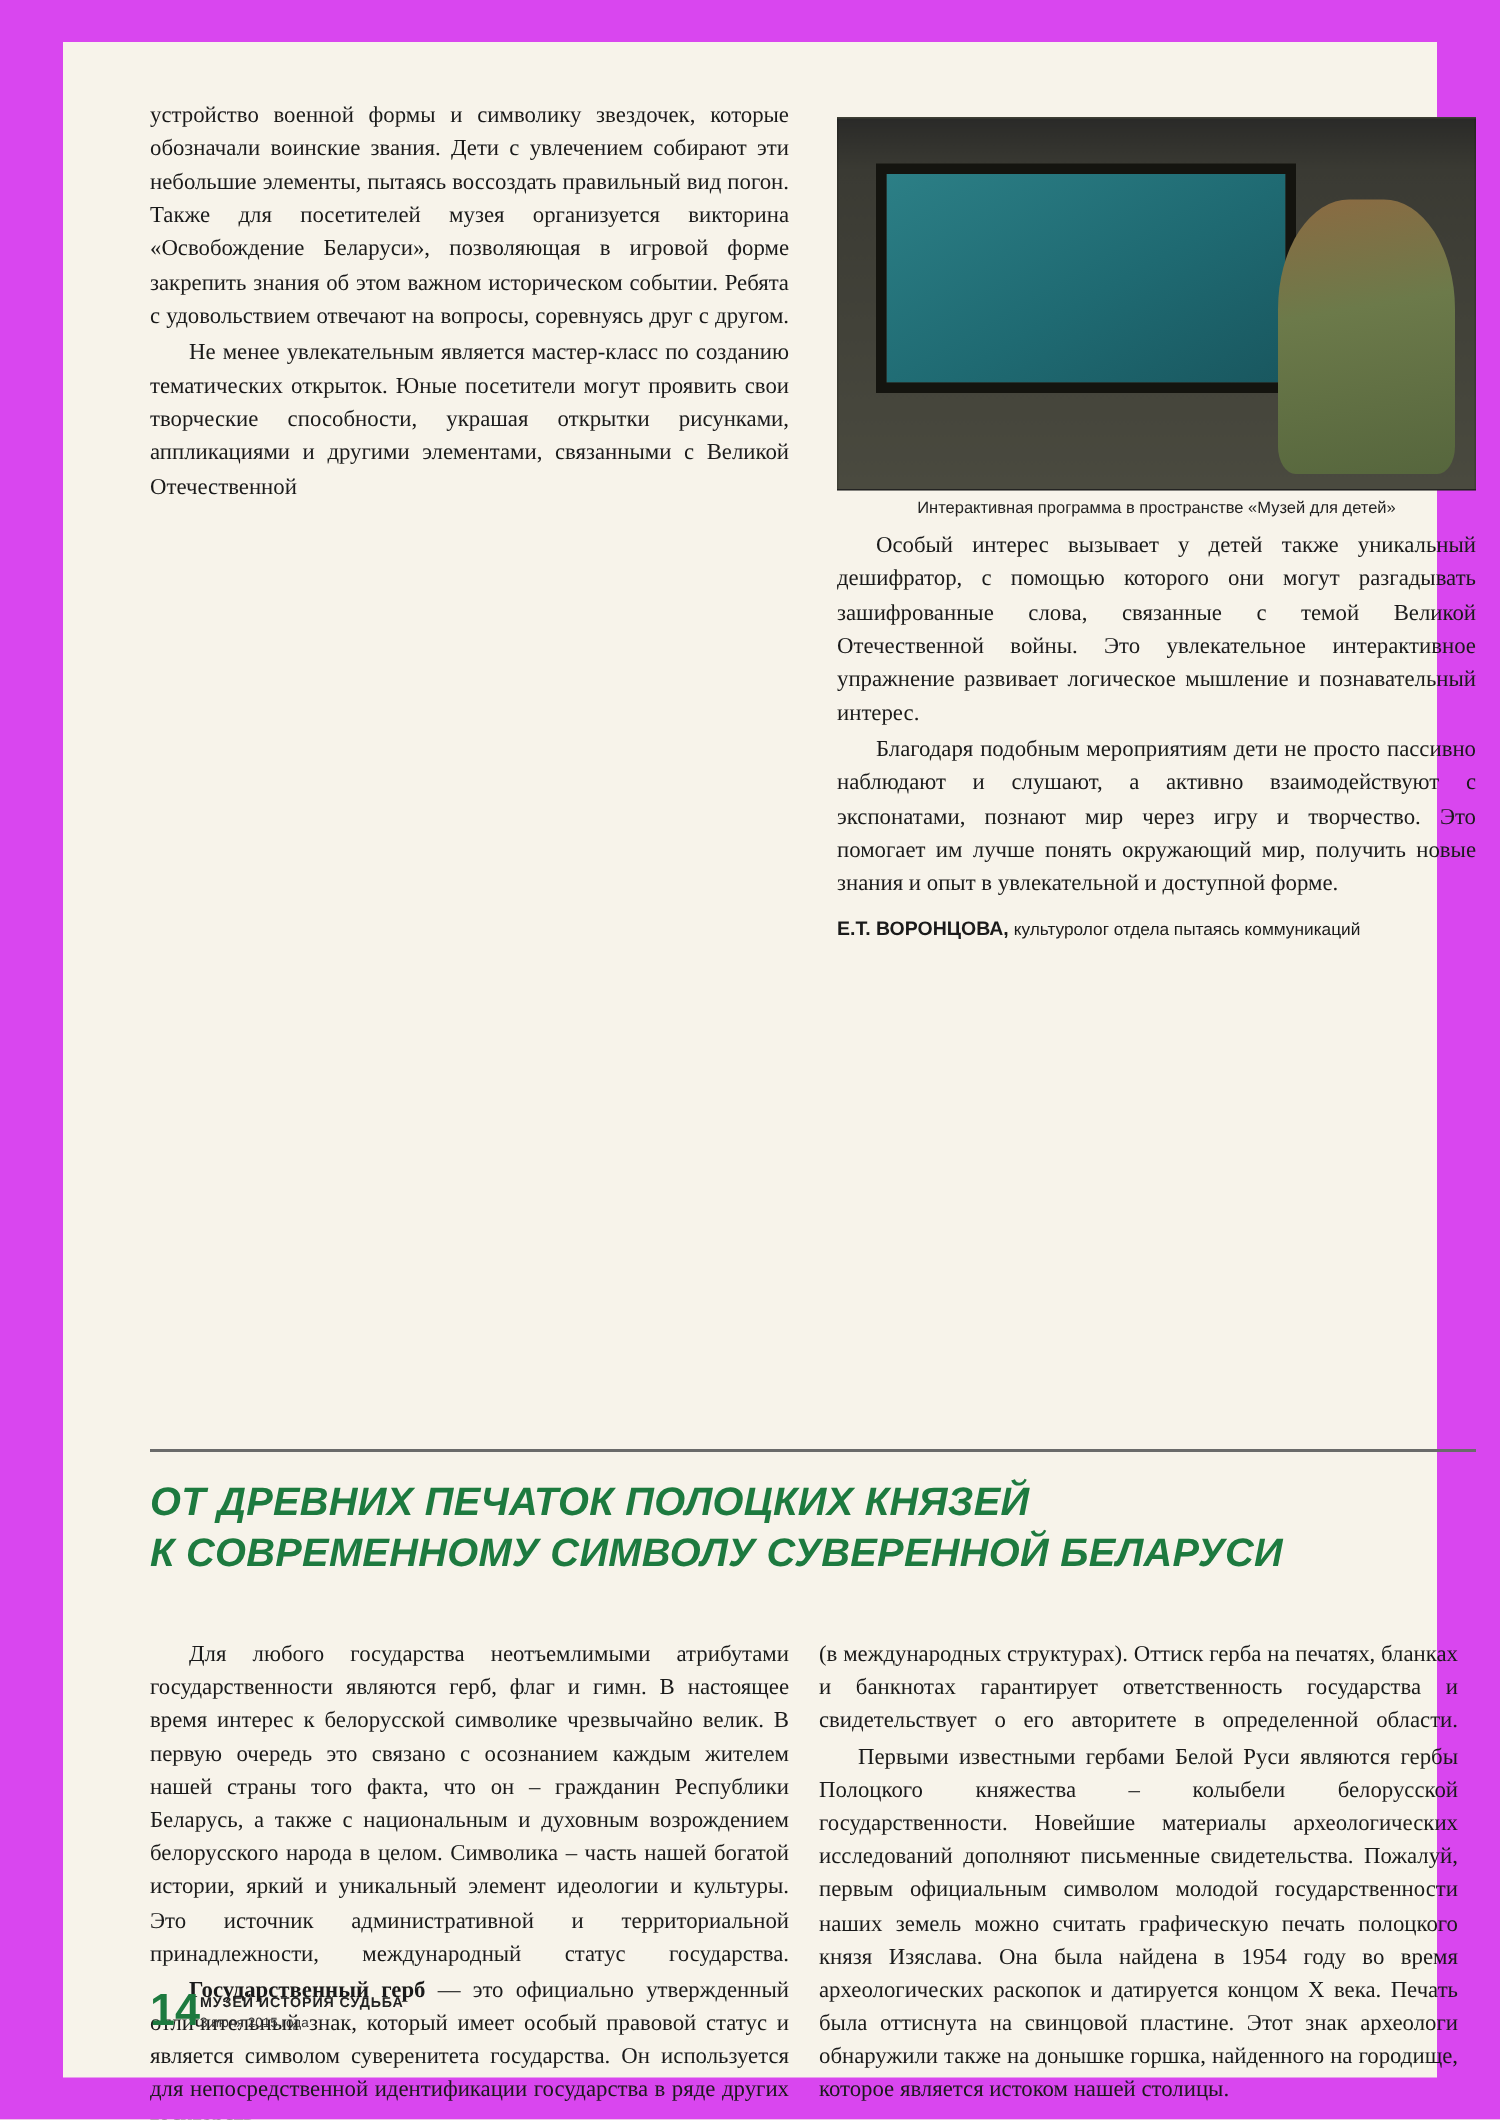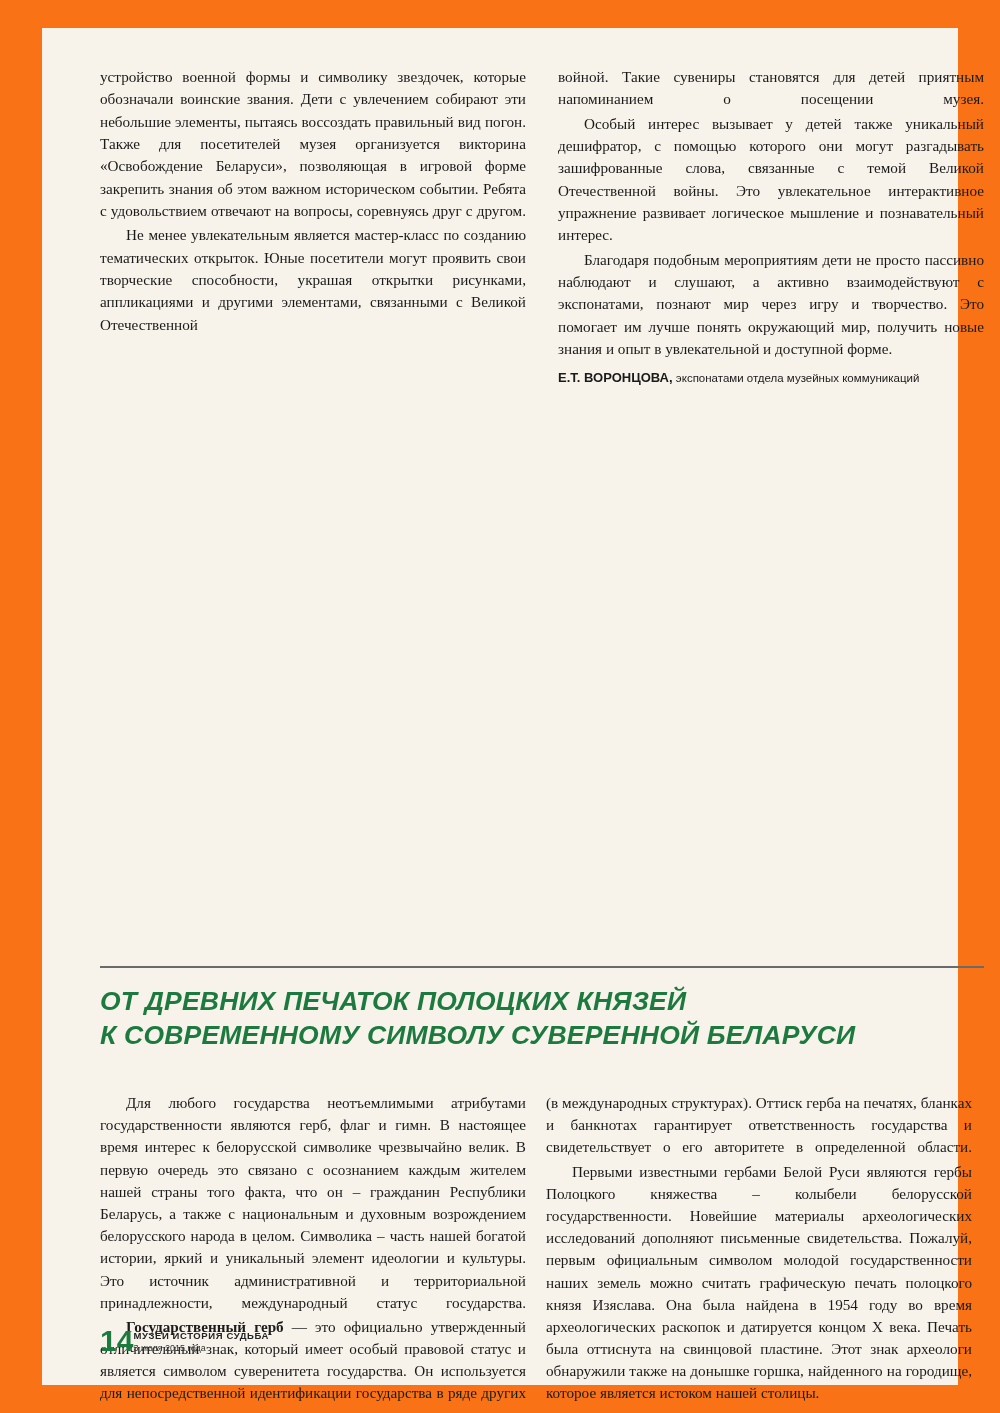--- a/index.html
+++ b/index.html
@@ -13,21 +13,21 @@
     font-family: "Liberation Serif", serif;
     color: #1a1a1a;
     position: relative;
     overflow: hidden;
   }
   .page {
     position: absolute;
     left: 0; top: 0;
     width: 1000px;
     height: 1413px;
-    background: #f97316;
+    background: #d946ef;
   }
   .page-inner {
     position: absolute;
     left: 42px;
     top: 28px;
     width: 916px;
     height: 1357px;
     background: #f7f3ea;
   }
   .columns {
@@ -278,30 +278,33 @@
 
       <div class="col">
         <p class="body">устройство военной формы и символику звездочек, которые обозначали воинские звания. Дети с увлечением собирают эти небольшие элементы, пытаясь воссоздать правильный вид погон. Также для посетителей музея организуется викторина «Освобождение Беларуси», позволяющая в игровой форме закрепить знания об этом важном историческом событии. Ребята с удовольствием отвечают на вопросы, соревнуясь друг с другом.</p>
 
 
 
         <p class="body indent">Не менее увлекательным является мастер-класс по созданию тематических открыток. Юные посетители могут проявить свои творческие способности, украшая открытки рисунками, аппликациями и другими элементами, связанными с Великой Отечественной</p>
       </div>
 
       <div class="col">
-        <p class="body">войной. Такие сувениры становятся для детей приятным напоминанием о посещении музея.</p>
-
+
+        <div class="figure">
+          <div class="photo ph-2"></div>
+          <div class="caption">Интерактивная программа в пространстве «Музей для детей»</div>
+        </div>
 
         <p class="body indent">Особый интерес вызывает у детей также уникальный дешифратор, с помощью которого они могут разгадывать зашифрованные слова, связанные с темой Великой Отечественной войны. Это увлекательное интерактивное упражнение развивает логическое мышление и познавательный интерес.</p>
         <p class="body indent last-normal">Благодаря подобным мероприятиям дети не просто пассивно наблюдают и слушают, а активно взаимодействуют с экспонатами, познают мир через игру и творчество. Это помогает им лучше понять окружающий мир, получить новые знания и опыт в увлекательной и доступной форме.</p>
 
 
         <div class="byline">
           <span class="name">Е.Т. ВОРОНЦОВА,</span>
-          <span class="role">экспонатами отдела музейных коммуникаций</span>
+          <span class="role">культуролог отдела пытаясь коммуникаций</span>
         </div>
       </div>
     </div>
 
     <div class="section-head">
       <hr class="rule">
       <h2 class="section-title">
         <span>ОТ ДРЕВНИХ ПЕЧАТОК ПОЛОЦКИХ КНЯЗЕЙ</span>
         <span class="l2">К СОВРЕМЕННОМУ СИМВОЛУ СУВЕРЕННОЙ БЕЛАРУСИ</span>
       </h2>

